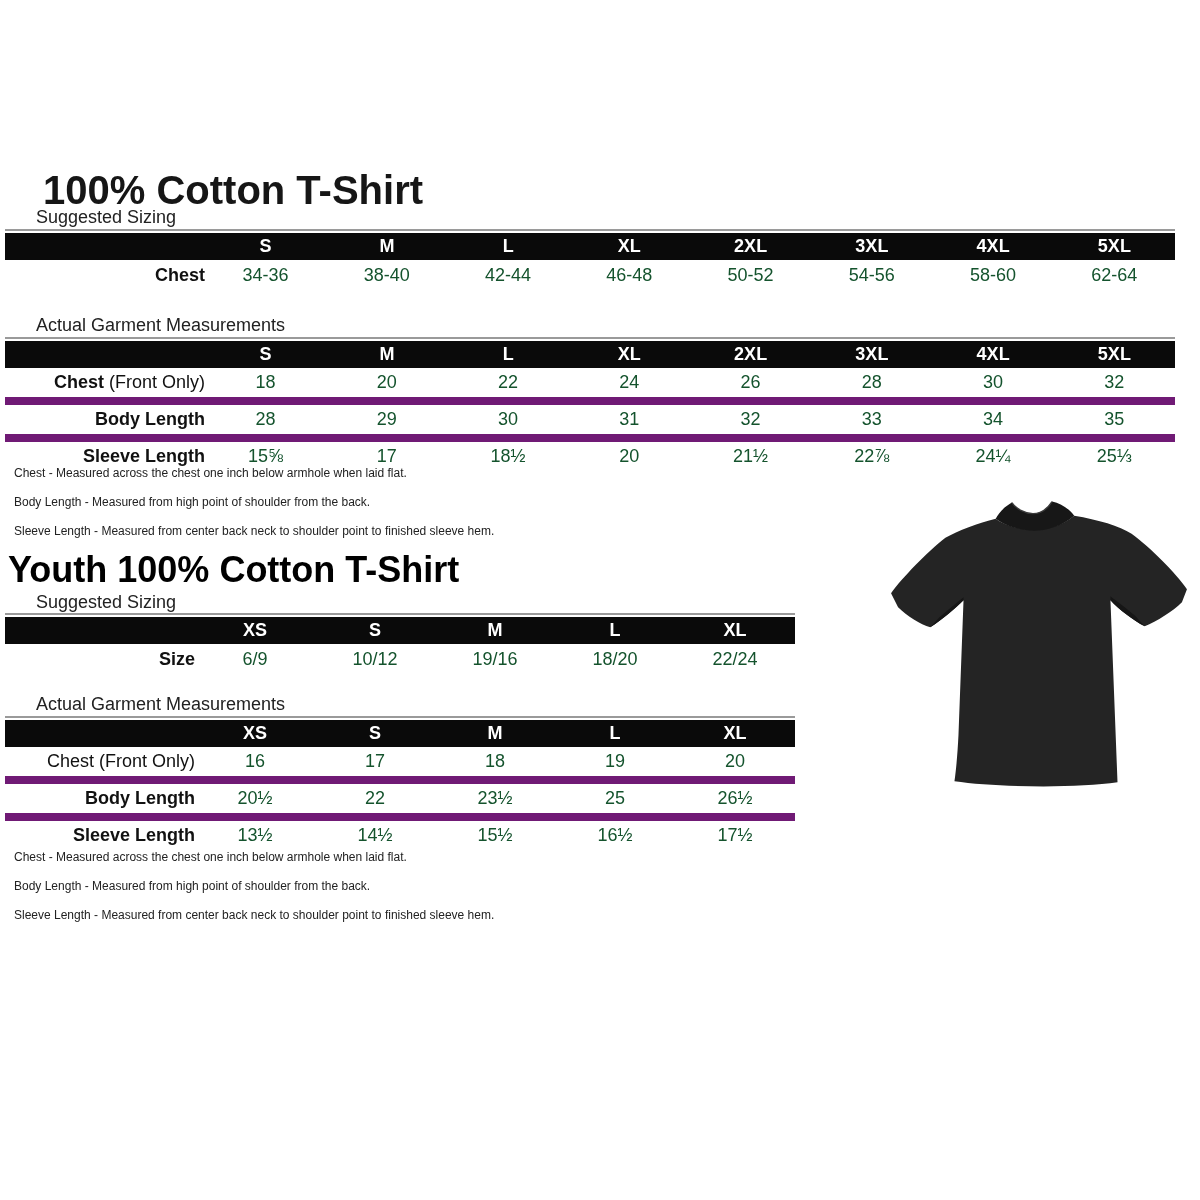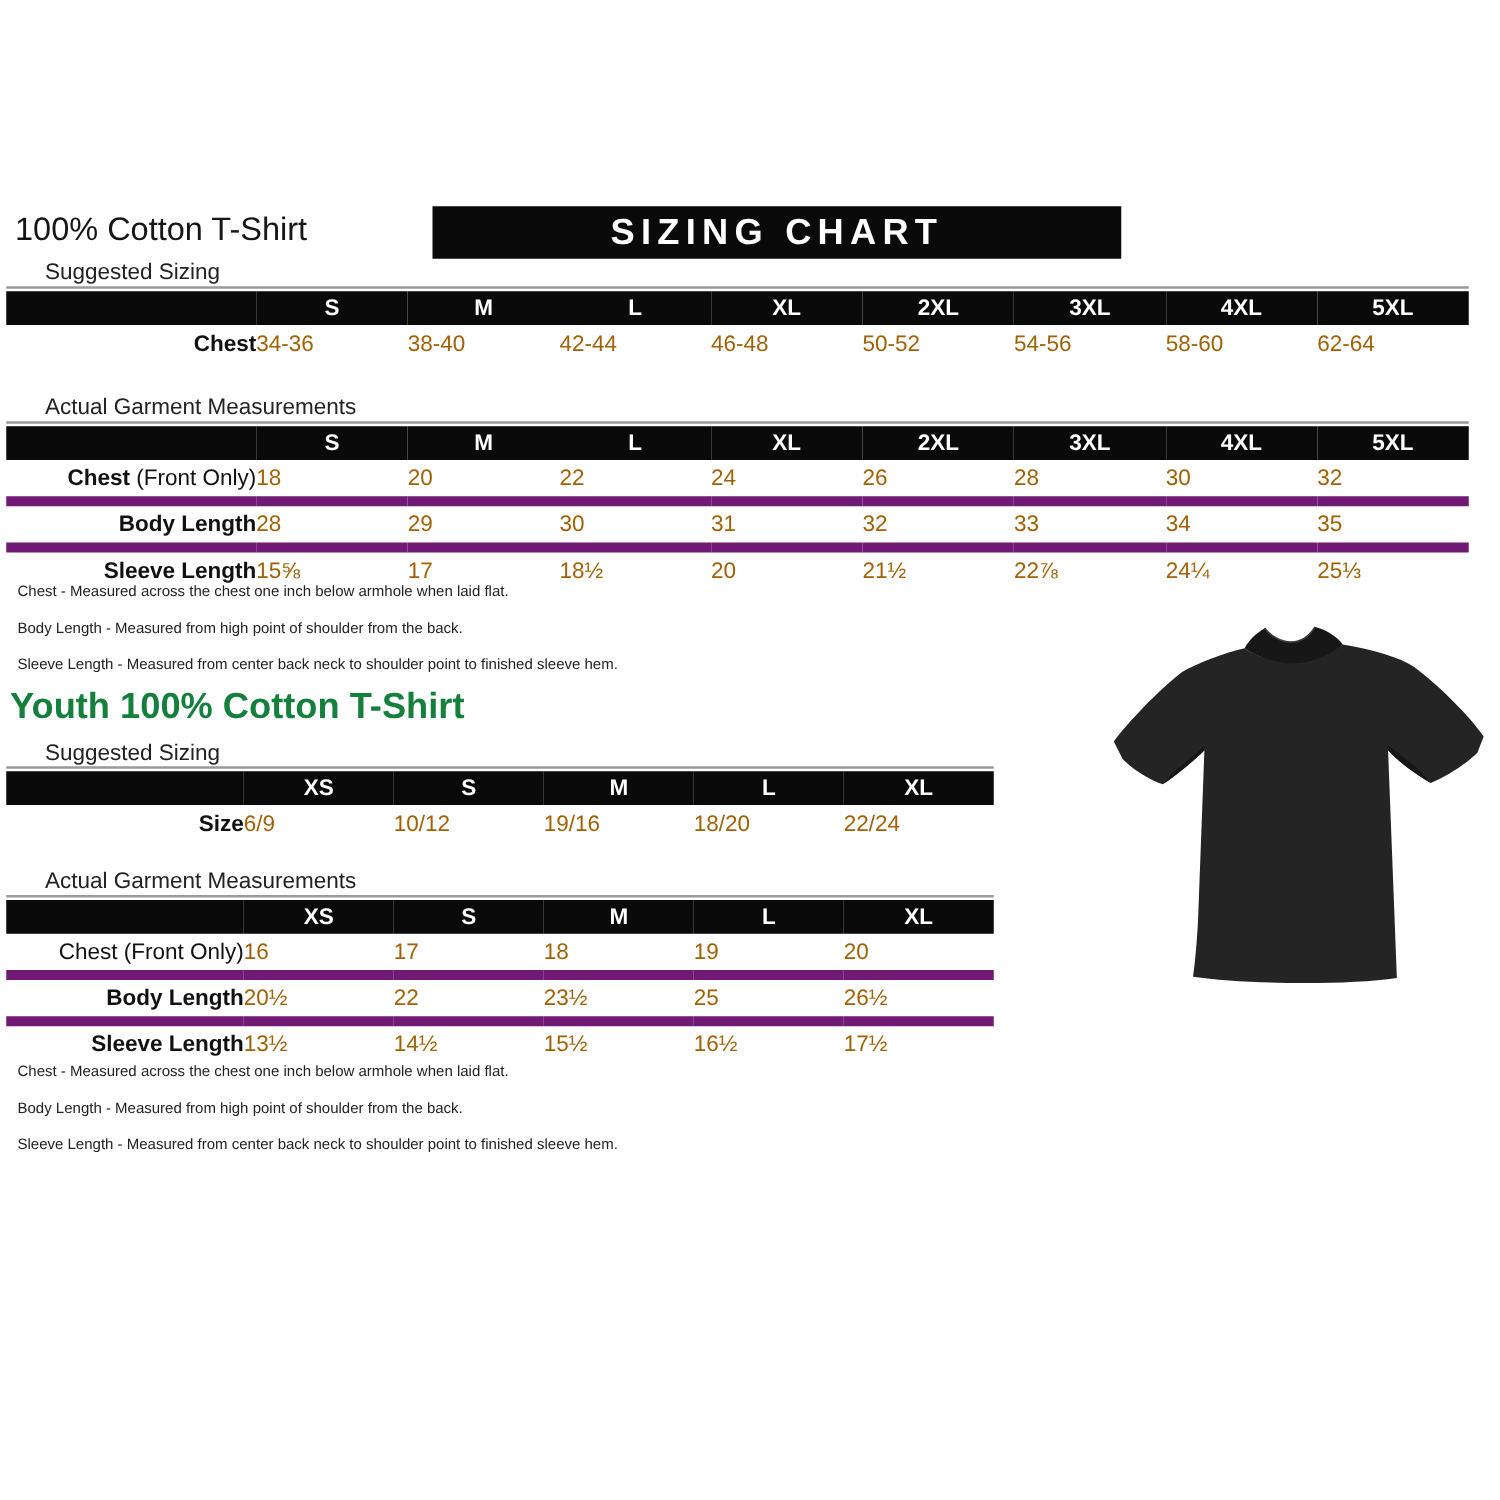--- a/index.html
+++ b/index.html
@@ -1,48 +1,45 @@
 <!DOCTYPE html>
 <html><head>
 <meta charset="utf-8">
 <style>
   html,body{margin:0;padding:0;background:#ffffff;}
   #page{position:relative;width:1200px;height:1200px;background:#ffffff;overflow:hidden;
         font-family:"Liberation Sans","DejaVu Sans",sans-serif;color:#1c1c1c;}
   .abs{position:absolute;}
 
-  .h1{font-size:26px;font-weight:400;letter-spacing:0px;color:#161616;white-space:nowrap;}
-  .h2{font-size:29px;font-weight:700;color:#15803d;white-space:nowrap;}
+  .h1{font-size:40px;font-weight:700;letter-spacing:0px;color:#161616;white-space:nowrap;margin-left:31px;}
+  .h2{font-size:36px;font-weight:700;color:#000000;white-space:nowrap;}
   .banner{background:#0a0a0a;color:#ffffff;display:flex;align-items:center;justify-content:center;
           font-weight:700;font-size:29px;letter-spacing:5px;}
   .sectionLabel{font-size:18px;color:#222;white-space:nowrap;margin-left:28px;}
 
   .tblwrap{position:absolute;}
   .topline{height:2px;background:#9a9a9a;margin-bottom:2px;}
   table{width:100%;border-collapse:collapse;table-layout:fixed;}
   thead th{background:#0a0a0a;color:#ffffff;font-weight:700;font-size:18px;height:27px;
            text-align:center;padding:0;vertical-align:middle;}
-  tbody td{font-size:18px;color:#a16207;height:29px;padding:0;vertical-align:middle;}
+  tbody td{font-size:18px;color:#14532d;text-align:center;height:29px;padding:0;vertical-align:middle;}
   tbody tr.tall td{height:31px;}
   td.lbl{text-align:right;padding-left:9px;color:#111;white-space:nowrap;}
   td.lbl .b{font-weight:700;}
   td.lbl .n{font-weight:400;}
   tr.sep td{border-bottom:8px solid #701a75;}
 
   .notes div{font-size:12px;line-height:29px;color:#222;white-space:nowrap;}
 </style>
 </head>
 <body>
 
 <div id="page">
 
   <div class="abs h1" style="left:12px;top:168px;">100% Cotton T-Shirt</div>
-  <div class="abs banner" style="left:346px;top:165px;width:551px;height:42px;">
-    <span>SIZING CHART</span>
-  </div>
 
   <div class="abs sectionLabel" style="left:8px;top:207px;">Suggested Sizing</div>
 
   <div class="tblwrap" style="left:5px;top:229px;width:1170px;">
     <div class="topline"></div>
     <table>
       <colgroup>
           <col style="width:200px">
           <col>
           <col>

